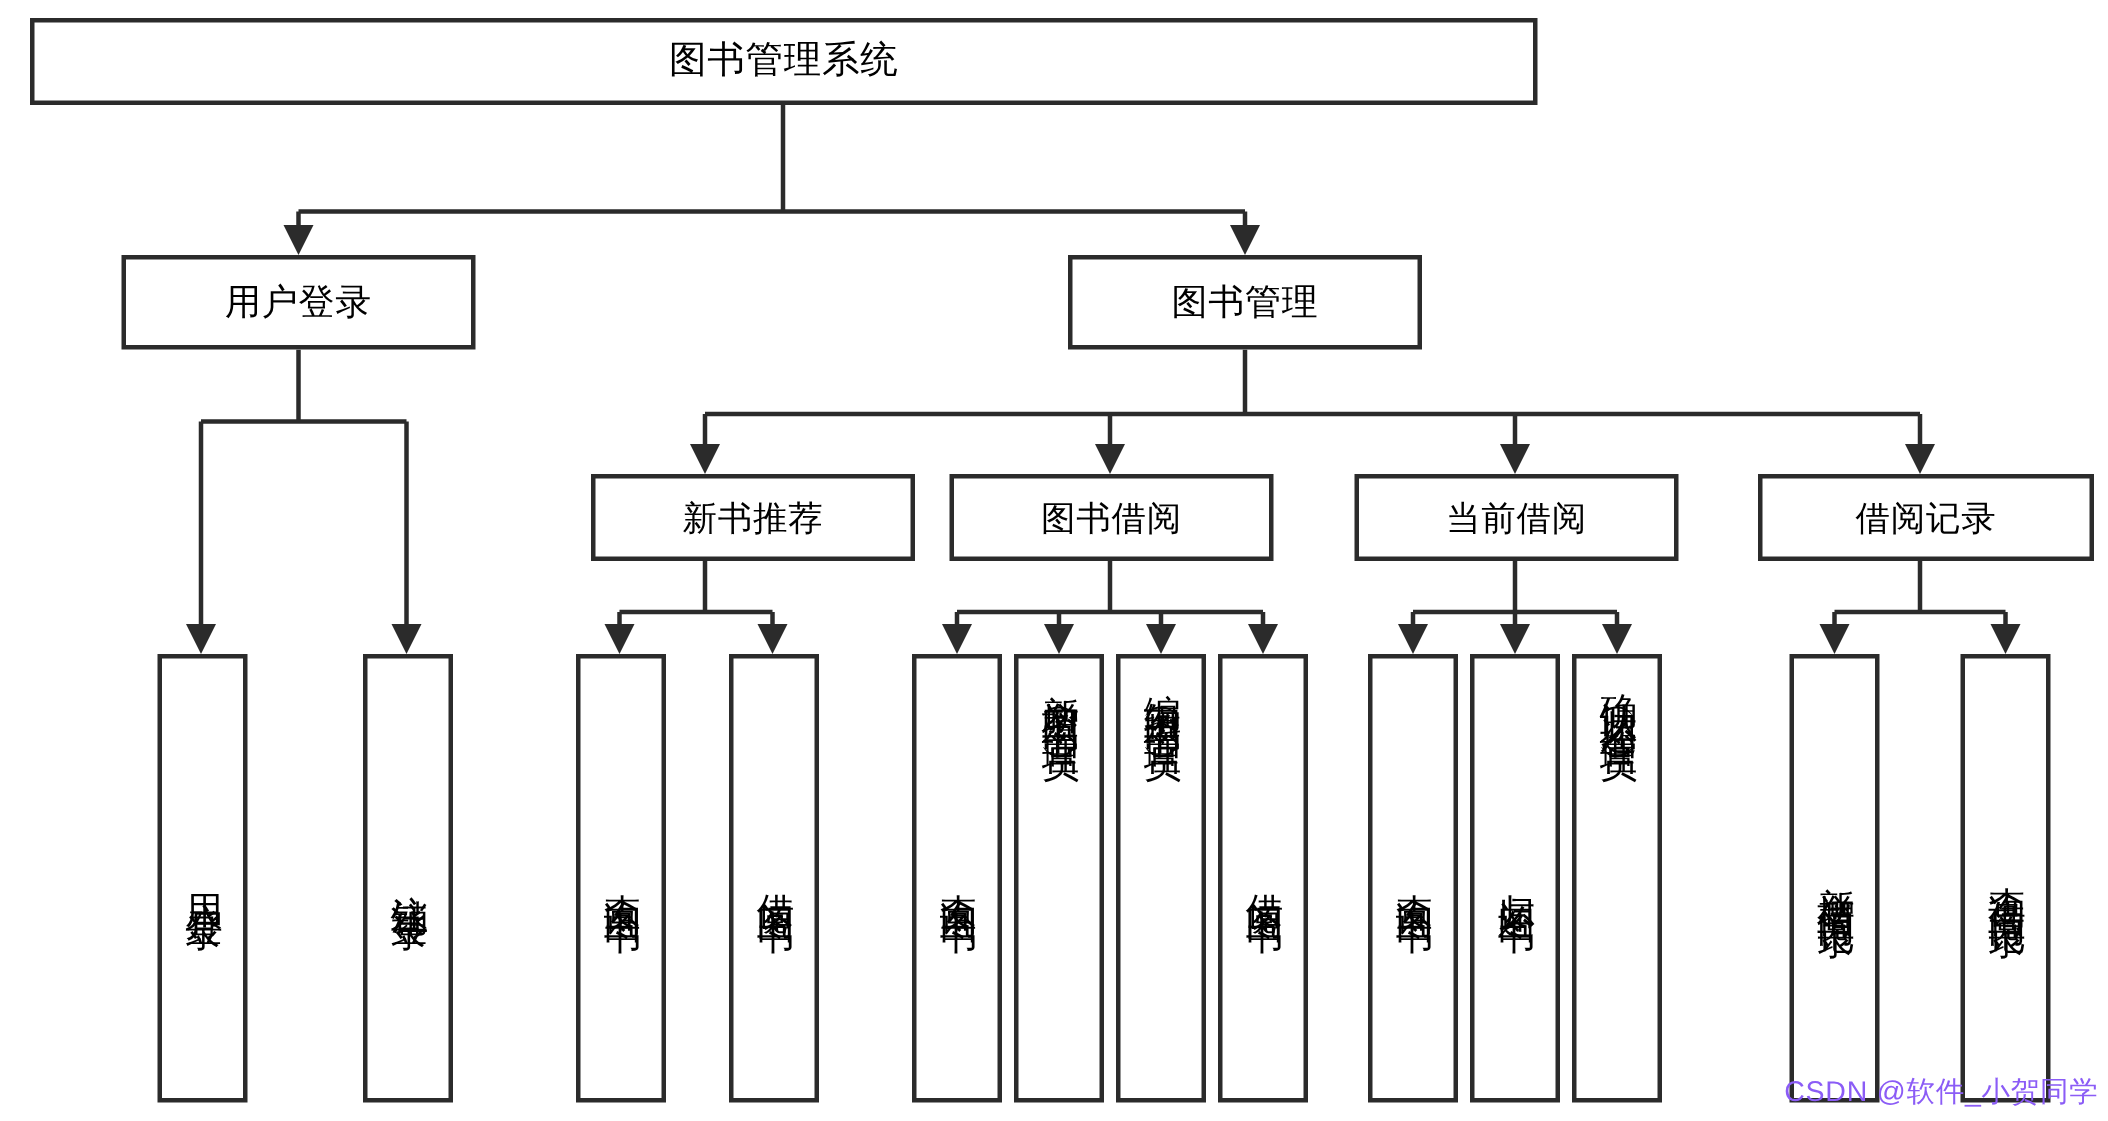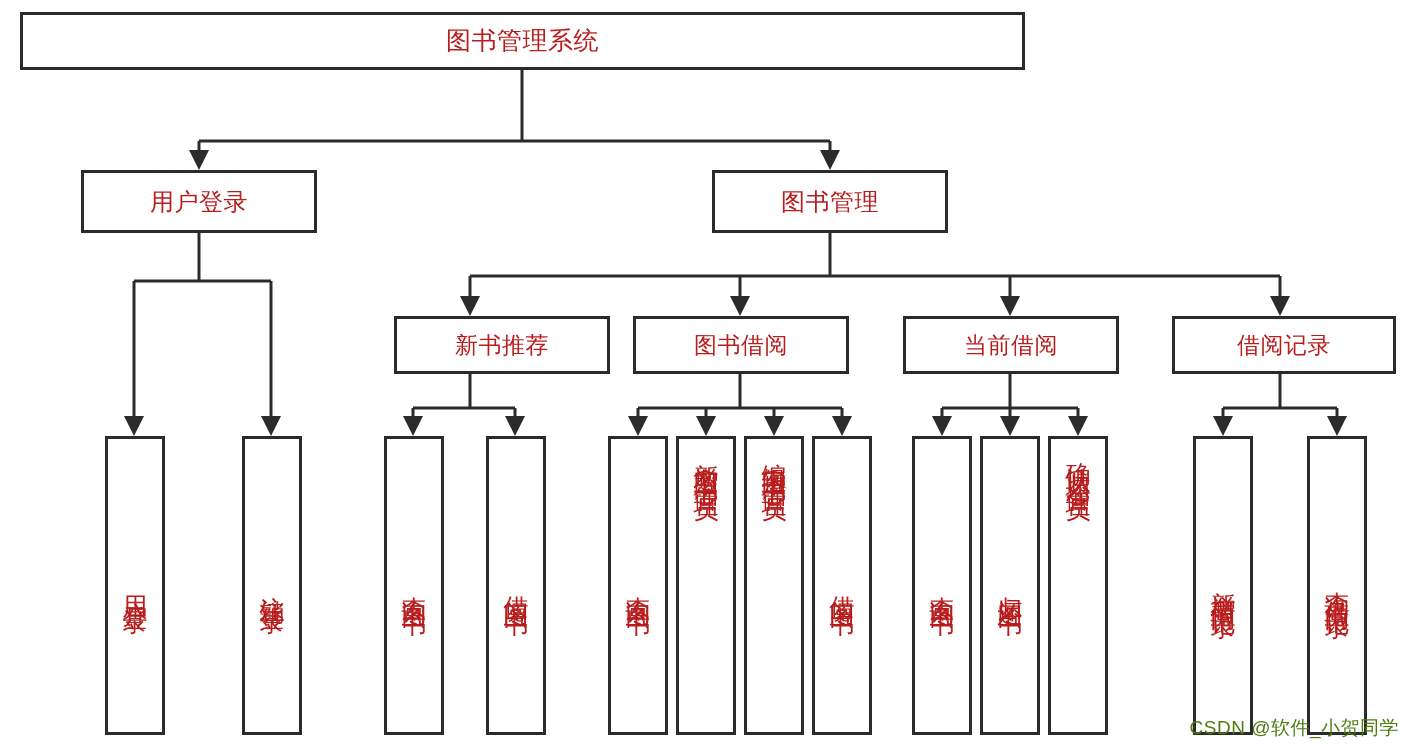--- a/index.html
+++ b/index.html
@@ -42,21 +42,21 @@
   .node {
     position: absolute;
     box-sizing: border-box;
     background: #ffffff;
     border: 3px solid #2b2b2b;
     z-index: 2;
     display: flex;
     align-items: center;
     justify-content: center;
     text-align: center;
-    color: #b91c1c;
+    color: #000000;
   }
   .node .node-label {
     display: block;
     line-height: 1.25;
     letter-spacing: 0.5px;
   }
   .node.root .node-label { font-size: 25px; }
   .node.level1 .node-label { font-size: 24px; }
   .node.level2 .node-label { font-size: 23px; }
 
@@ -78,21 +78,21 @@
     
     margin-top: 0;
   }
   
   #watermark {
     position: absolute;
     right: 6px;
     bottom: 6px;
     z-index: 3;
     font-size: 19px;
-    color: #4d7c0f;
+    color: #8b5cf6;
     letter-spacing: 0.5px;
     white-space: nowrap;
     pointer-events: none;
   }
 </style>
 </head>
 <body>
 
 <div id="canvas">
 

